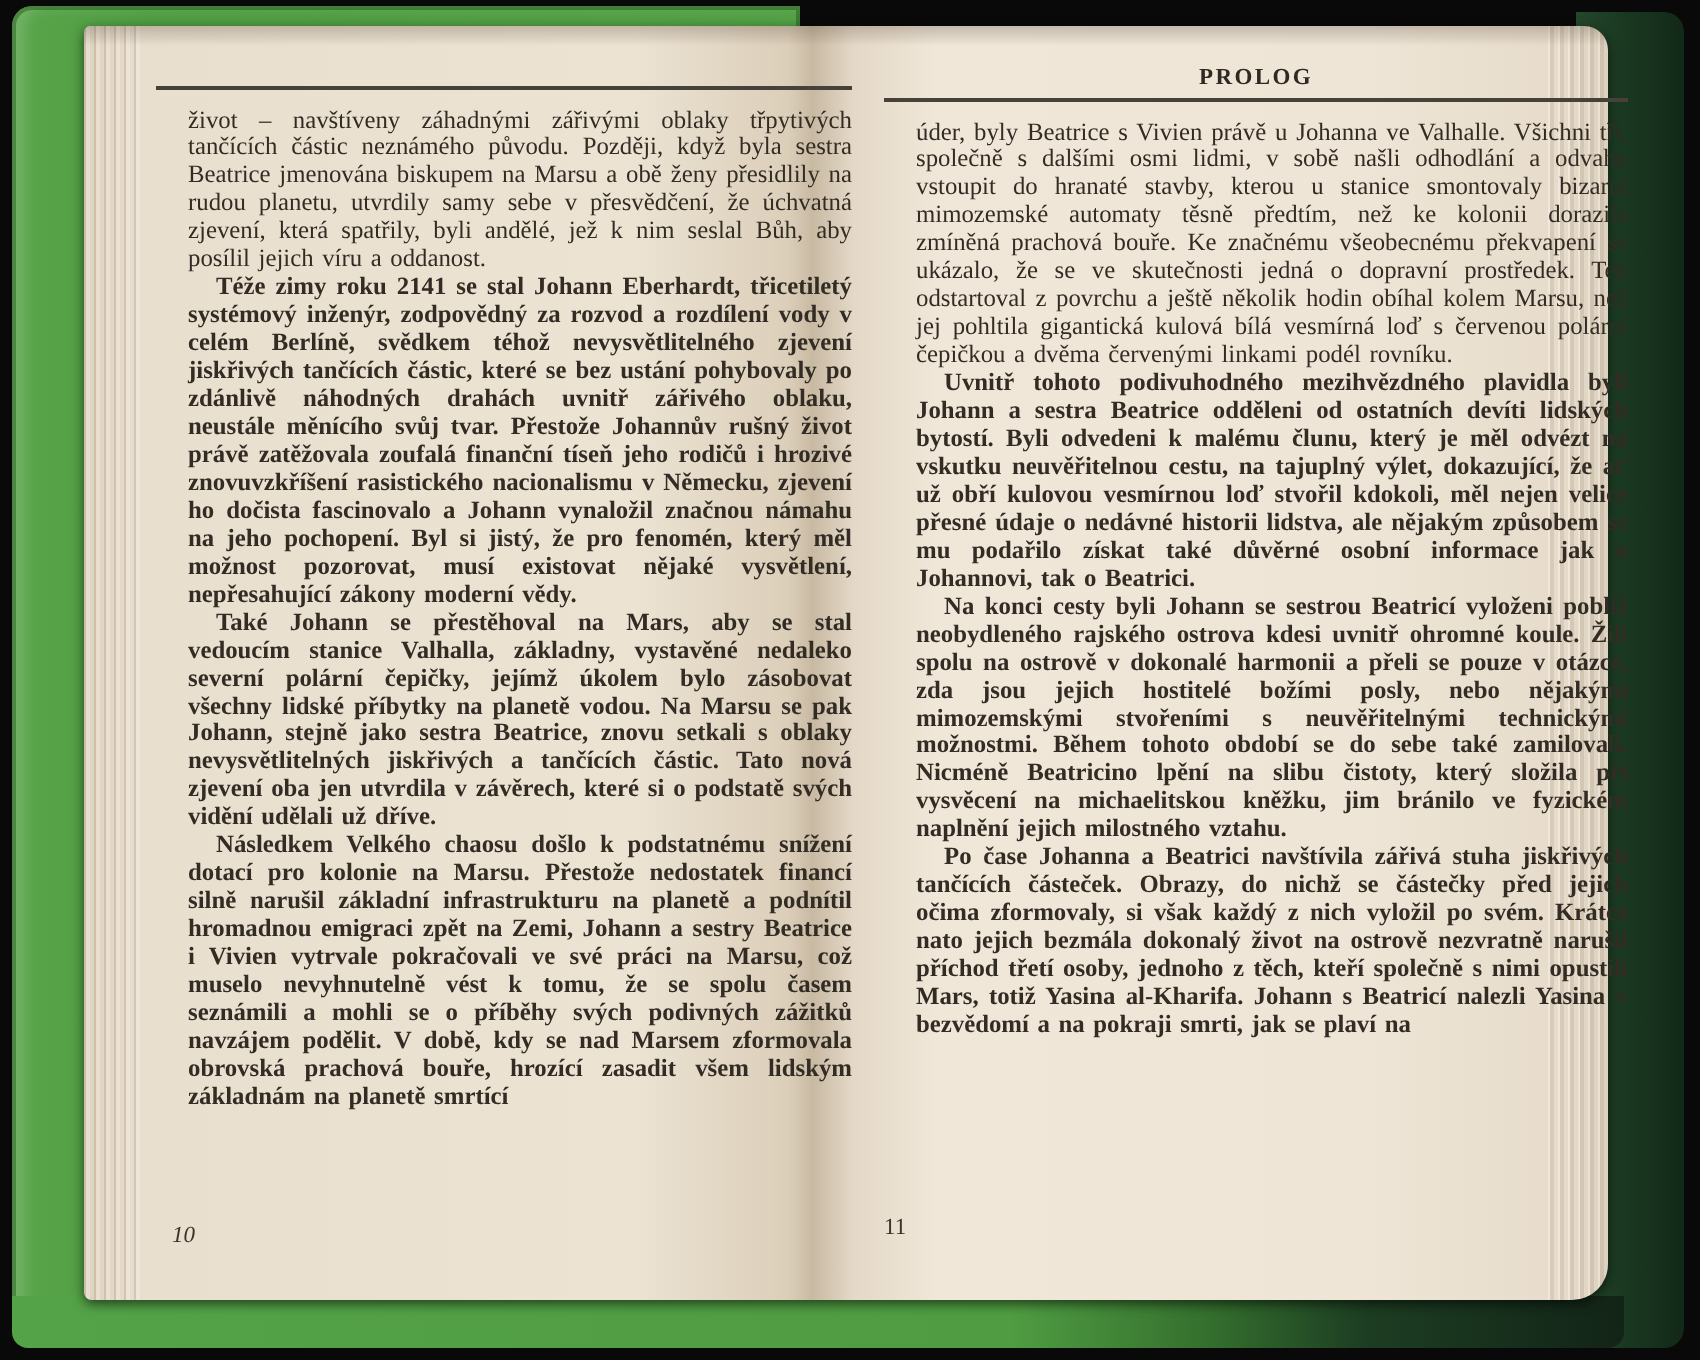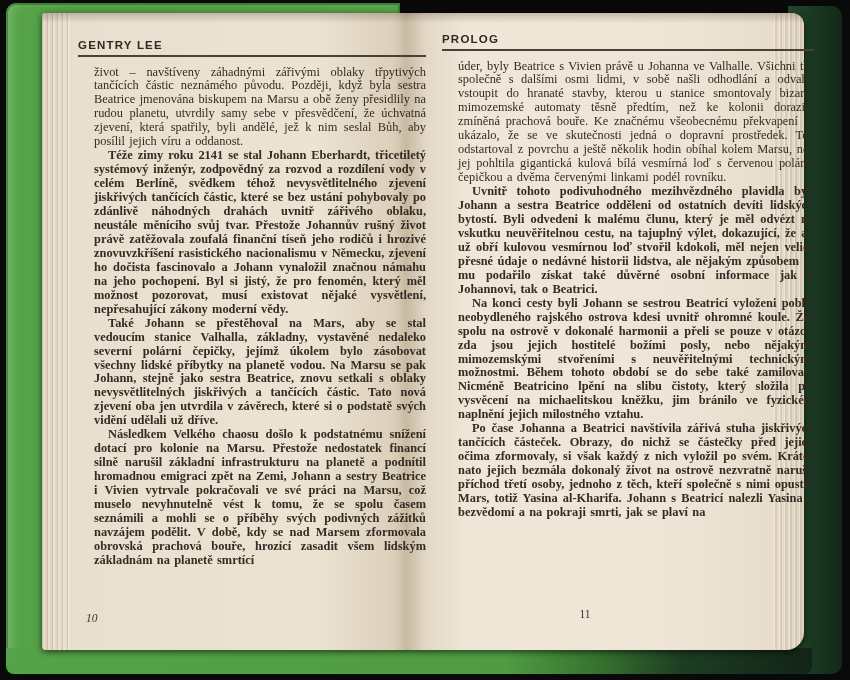--- a/index.html
+++ b/index.html
@@ -55,43 +55,42 @@
   }
   
   .col{position:absolute;color:#332c24;}
   .col-left{left:36px;top:26px;width:348px;}
   .col-right{left:400px;top:20px;width:372px;}
   .running-head{
     font-family:"Liberation Sans","DejaVu Sans",sans-serif;
     font-weight:bold;font-size:11.5px;letter-spacing:1.2px;color:#2e2a23;
   }
   .head-left{text-align:left;}
-  .head-right{text-align:left;}
+  .head-right{text-align:center;font-family:Liberation Serif, serif;}
   .rule{height:1.5px;background:#46423a;margin-top:4px;}
   .bodytext{margin-top:9px;font-size:12.4px;line-height:13.95px;text-align:justify;word-spacing:1.2px;margin-left:16px;}
   .bodytext p{margin:0;}
   .bodytext p.indent{text-indent:14px;font-weight:bold;}
   .pagenum{position:absolute;font-size:11.5px;color:#3a332a;}
   .pagenum-left{left:44px;top:599px;font-style:italic;}
-  .pagenum-right{left:388px;top:595px;width:310px;text-align:center;}
+  .pagenum-right{left:400px;top:595px;width:310px;text-align:left;}
 </style>
 </head>
 <body>
 
 <div class="cover-green"></div>
 <div class="cover-dark-right"></div>
 <div class="cover-green-bottom"></div>
 
 <div class="pages">
   <div class="edge-left"></div>
   <div class="edge-right"></div>
   <div class="top-shade"></div>
 
   <div class="col col-left">
-    <div class="running-head head-left">GENTRY LEE</div>
     <div class="rule"></div>
     <div class="bodytext">
       <p>život – navštíveny záhadnými zářivými oblaky třpytivých tančících částic neznámého původu. Později, když byla sestra Beatrice jmenována biskupem na Marsu a obě ženy přesidlily na rudou planetu, utvrdily samy sebe v přesvědčení, že úchvatná zjevení, která spatřily, byli andělé, jež k nim seslal Bůh, aby posílil jejich víru a oddanost.</p>
       <p class="indent">Téže zimy roku 2141 se stal Johann Eberhardt, třicetiletý systémový inženýr, zodpovědný za rozvod a rozdílení vody v celém Berlíně, svědkem téhož nevysvětlitelného zjevení jiskřivých tančících částic, které se bez ustání pohybovaly po zdánlivě náhodných drahách uvnitř zářivého oblaku, neustále měnícího svůj tvar. Přestože Johannův rušný život právě zatěžovala zoufalá finanční tíseň jeho rodičů i hrozivé znovuvzkříšení rasistického nacionalismu v Německu, zjevení ho dočista fascinovalo a Johann vynaložil značnou námahu na jeho pochopení. Byl si jistý, že pro fenomén, který měl možnost pozorovat, musí existovat nějaké vysvětlení, nepřesahující zákony moderní vědy.</p>
       <p class="indent">Také Johann se přestěhoval na Mars, aby se stal vedoucím stanice Valhalla, základny, vystavěné nedaleko severní polární čepičky, jejímž úkolem bylo zásobovat všechny lidské příbytky na planetě vodou. Na Marsu se pak Johann, stejně jako sestra Beatrice, znovu setkali s oblaky nevysvětlitelných jiskřivých a tančících částic. Tato nová zjevení oba jen utvrdila v závěrech, které si o podstatě svých vidění udělali už dříve.</p>
       <p class="indent">Následkem Velkého chaosu došlo k podstatnému snížení dotací pro kolonie na Marsu. Přestože nedostatek financí silně narušil základní infrastrukturu na planetě a podnítil hromadnou emigraci zpět na Zemi, Johann a sestry Beatrice i Vivien vytrvale pokračovali ve své práci na Marsu, což muselo nevyhnutelně vést k tomu, že se spolu časem seznámili a mohli se o příběhy svých podivných zážitků navzájem podělit. V době, kdy se nad Marsem zformovala obrovská prachová bouře, hrozící zasadit všem lidským základnám na planetě smrtící</p>
     </div>
   </div>
   <div class="pagenum pagenum-left">10</div>
 

